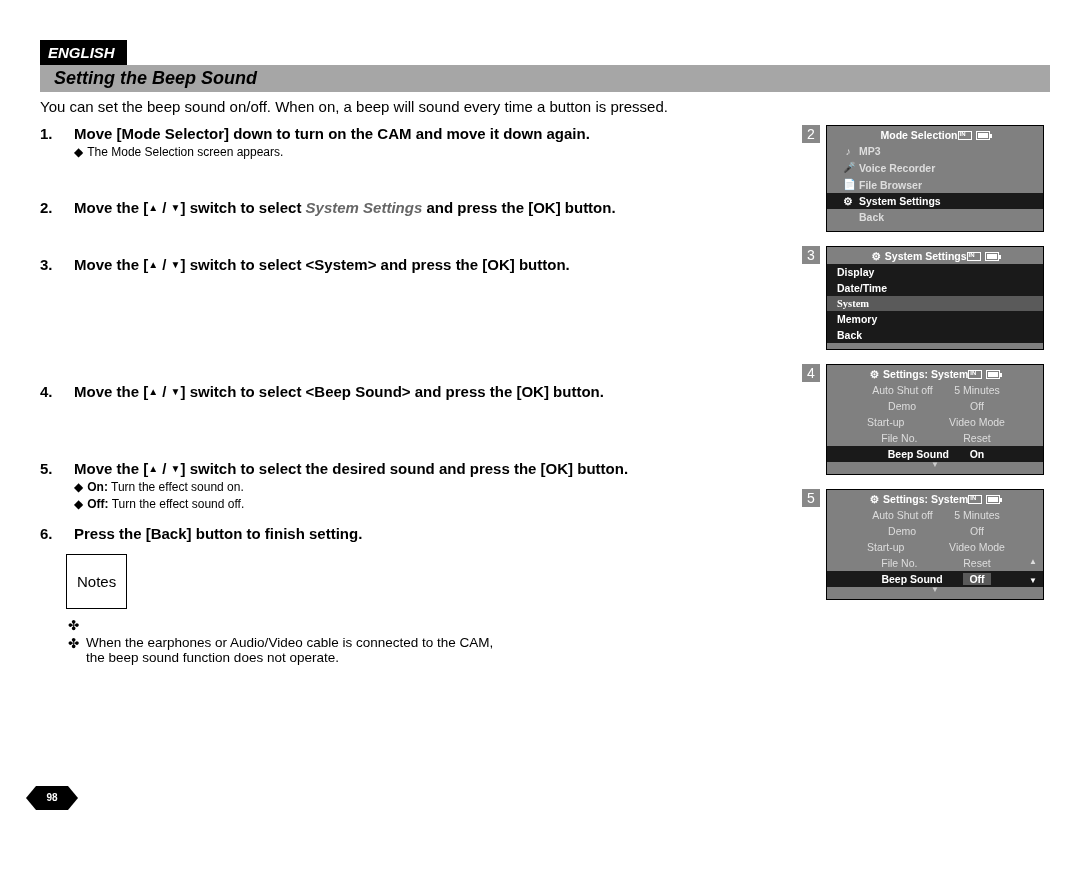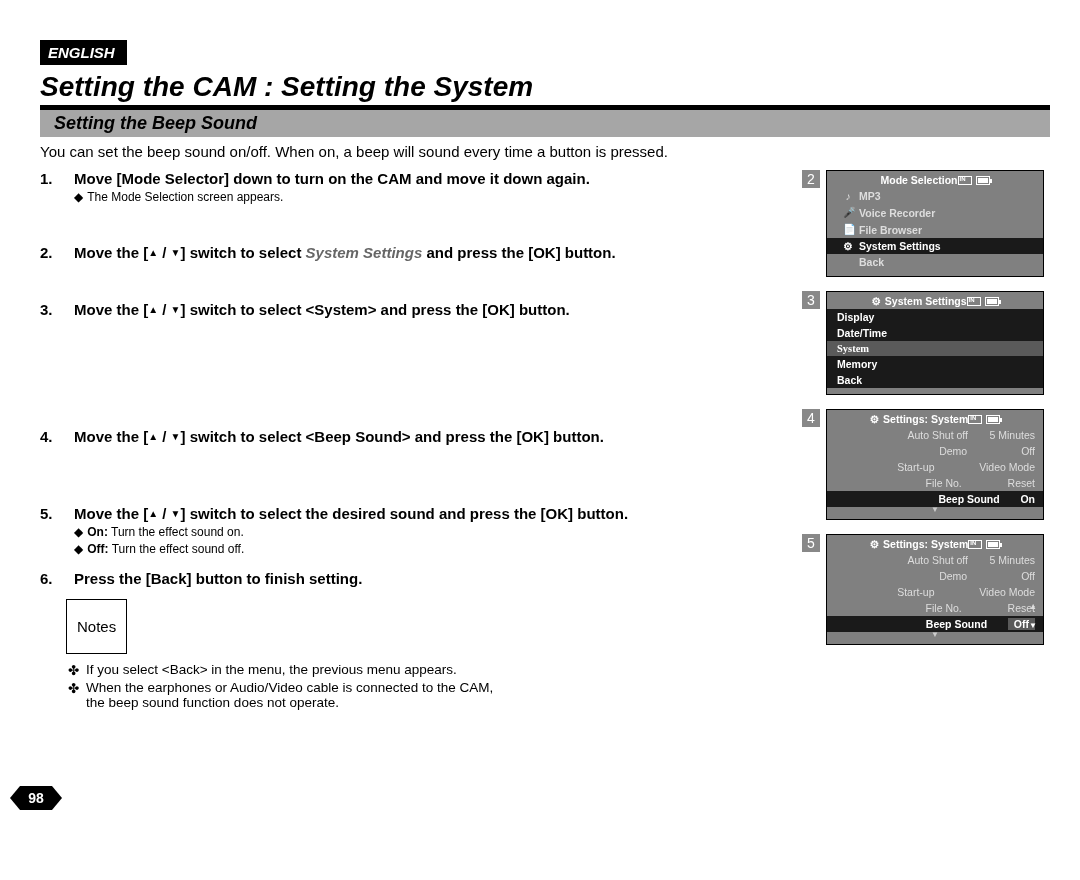--- a/index.html
+++ b/index.html
@@ -63,26 +63,26 @@
     border:1px solid #000;
     padding:18px 10px;
     margin: 4px 0 6px 26px;
     font-size:15px;
   }
   .notes-list { list-style:none; padding-left:28px; }
   .notes-list li { font-size:13.5px; margin:2px 0; display:flex; }
   .notes-list .bullet { width:18px; flex-shrink:0; }
   .pagenum {
     position:absolute;
-    left:20px;
+    left:36px;
     bottom:22px;
     background:#000;
     color:#fff;
     font-weight:bold;
-    font-size:14px;
+    font-size:10px;
     width:32px; height:24px;
     text-align:center;
     line-height:24px;
   }
   .pagenum::before, .pagenum::after {
     content:"";
     position:absolute;
     top:0;
     border-top:12px solid transparent;
     border-bottom:12px solid transparent;
@@ -123,38 +123,37 @@
   .mitem {
     display:flex; align-items:center; gap:6px;
     padding:2px 8px 2px 16px;
     color:#ddd;
     font-weight:bold;
   }
   .mitem.sel { background:#1a1a1a; color:#fff; }
   .mitem .micon { width:10px; text-align:center; }
 
   .lrow {
-    display:flex; justify-content:flex-end; gap:2px;
+    display:flex; justify-content:center; gap:2px;
     padding:2px 8px 2px 10px;
     color:#ddd;
   }
   .lrow .lk { width:80px; }
   .lrow.dark { background:#1a1a1a; color:#fff; font-weight:bold; }
   .lrow .arrow { position:absolute; right:6px; font-size:8px; }
 
   .darkrow { background:#1a1a1a; color:#fff; font-weight:bold; padding:2px 8px 2px 10px; }
   .greyrow { background:#5a5a5a; color:#fff; font-weight:bold; padding:2px 8px 2px 10px;font-family:Liberation Serif, serif; }
 
 </style>
 </head>
 <body>
 
 <div class="page">
   <div class="lang-tag">ENGLISH</div>
-  <div class="h1">Setting the CAM : Setting the System</div>
   <div class="h2-bar">Setting the Beep Sound</div>
   <div class="intro">You can set the beep sound on/off. When on, a beep will sound every time a button is pressed.</div>
 
   <div class="content">
     <div class="steps">
       <ol class="steps-list">
 
         <li>
           <span class="num">1.</span>
           <div>
@@ -198,21 +197,20 @@
         <li style="margin-bottom:8px;">
           <span class="num">6.</span>
           <div class="bold">Press the [Back] button to finish setting.</div>
         </li>
       </ol>
 
       <div class="notes-lbl">Notes</div>
       <ul class="notes-list">
         <li>
             <span class="bullet">✤</span>
-            <span>If you select &lt;Back&gt; in the menu, the previous menu appears.</span>
           </li>
         <li>
             <span class="bullet">✤</span>
             <div><span>When the earphones or Audio/Video cable is connected to the CAM,</span><br><span>the beep sound function does not operate.</span></div>
           </li>
       </ul>
     </div>
 
     <div class="shots">
 

